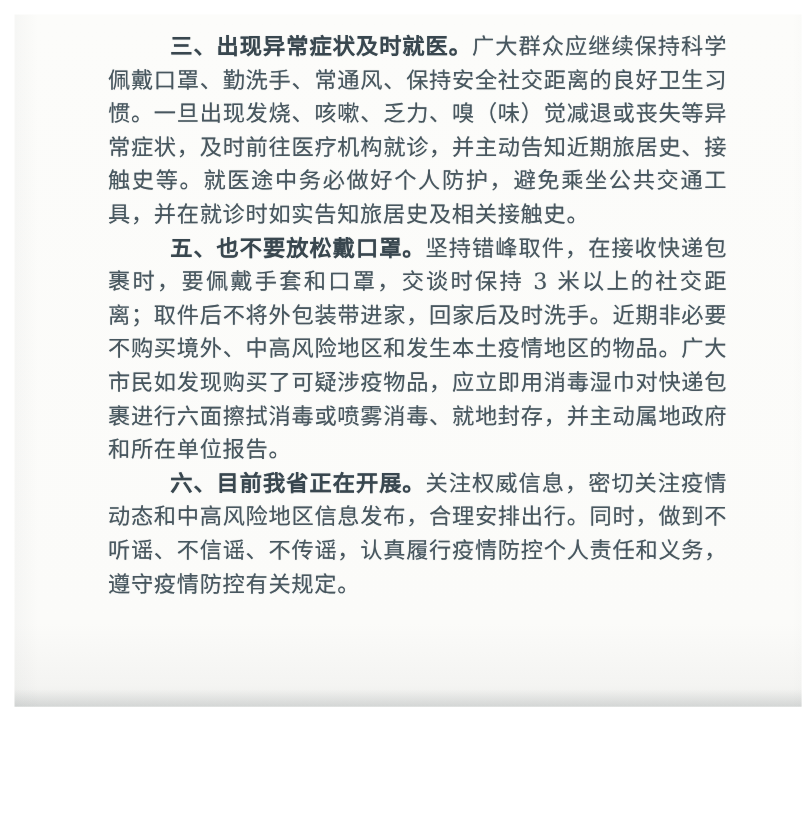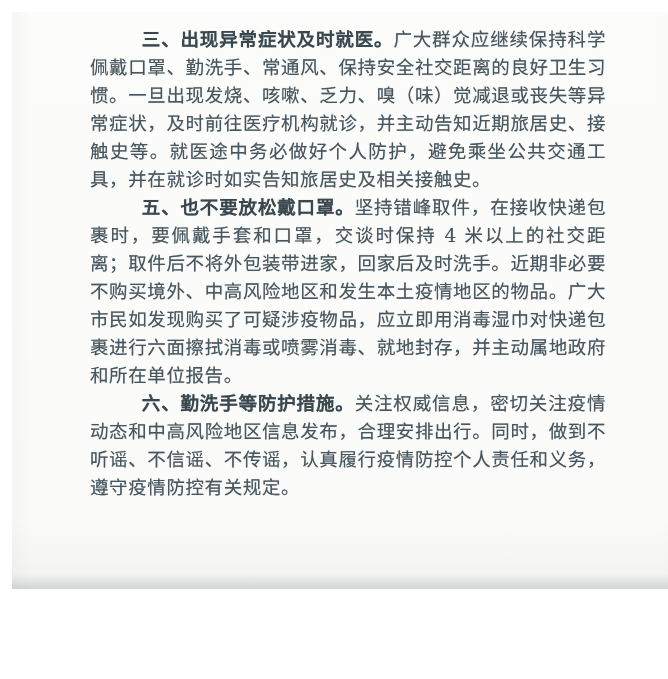--- a/index.html
+++ b/index.html
@@ -58,21 +58,21 @@
 
 <div class="page">
   <div class="text-block">
 
     <p>
       <span class="para-heading">三、出现异常症状及时就医。</span><span class="para-body">广大群众应继续保持科学佩戴口罩、勤洗手、常通风、保持安全社交距离的良好卫生习惯。一旦出现发烧、咳嗽、乏力、嗅（味）觉减退或丧失等异常症状，及时前往医疗机构就诊，并主动告知近期旅居史、接触史等。就医途中务必做好个人防护，避免乘坐公共交通工具，并在就诊时如实告知旅居史及相关接触史。</span>
     </p>
 
 
     <p>
-      <span class="para-heading">五、也不要放松戴口罩。</span><span class="para-body">坚持错峰取件，在接收快递包裹时，要佩戴手套和口罩，交谈时保持 4 米以上的社交距离；取件后不将外包装带进家，回家后及时洗手。近期非必要不购买境外、中高风险地区和发生本土疫情地区的物品。广大市民如发现购买了可疑涉疫物品，应立即用消毒湿巾对快递包裹进行六面擦拭消毒或喷雾消毒、就地封存，并主动属地政府和所在单位报告。</span>
+      <span class="para-heading">五、也不要放松戴口罩。</span><span class="para-body">坚持错峰取件，在接收快递包裹时，要佩戴手套和口罩，交谈时保持 3 米以上的社交距离；取件后不将外包装带进家，回家后及时洗手。近期非必要不购买境外、中高风险地区和发生本土疫情地区的物品。广大市民如发现购买了可疑涉疫物品，应立即用消毒湿巾对快递包裹进行六面擦拭消毒或喷雾消毒、就地封存，并主动属地政府和所在单位报告。</span>
     </p>
 
     <p>
-      <span class="para-heading">六、勤洗手等防护措施。</span><span class="para-body">关注权威信息，密切关注疫情动态和中高风险地区信息发布，合理安排出行。同时，做到不听谣、不信谣、不传谣，认真履行疫情防控个人责任和义务，遵守疫情防控有关规定。</span>
+      <span class="para-heading">六、目前我省正在开展。</span><span class="para-body">关注权威信息，密切关注疫情动态和中高风险地区信息发布，合理安排出行。同时，做到不听谣、不信谣、不传谣，认真履行疫情防控个人责任和义务，遵守疫情防控有关规定。</span>
     </p>
 
   </div>
 </div>
 
 </body></html>

